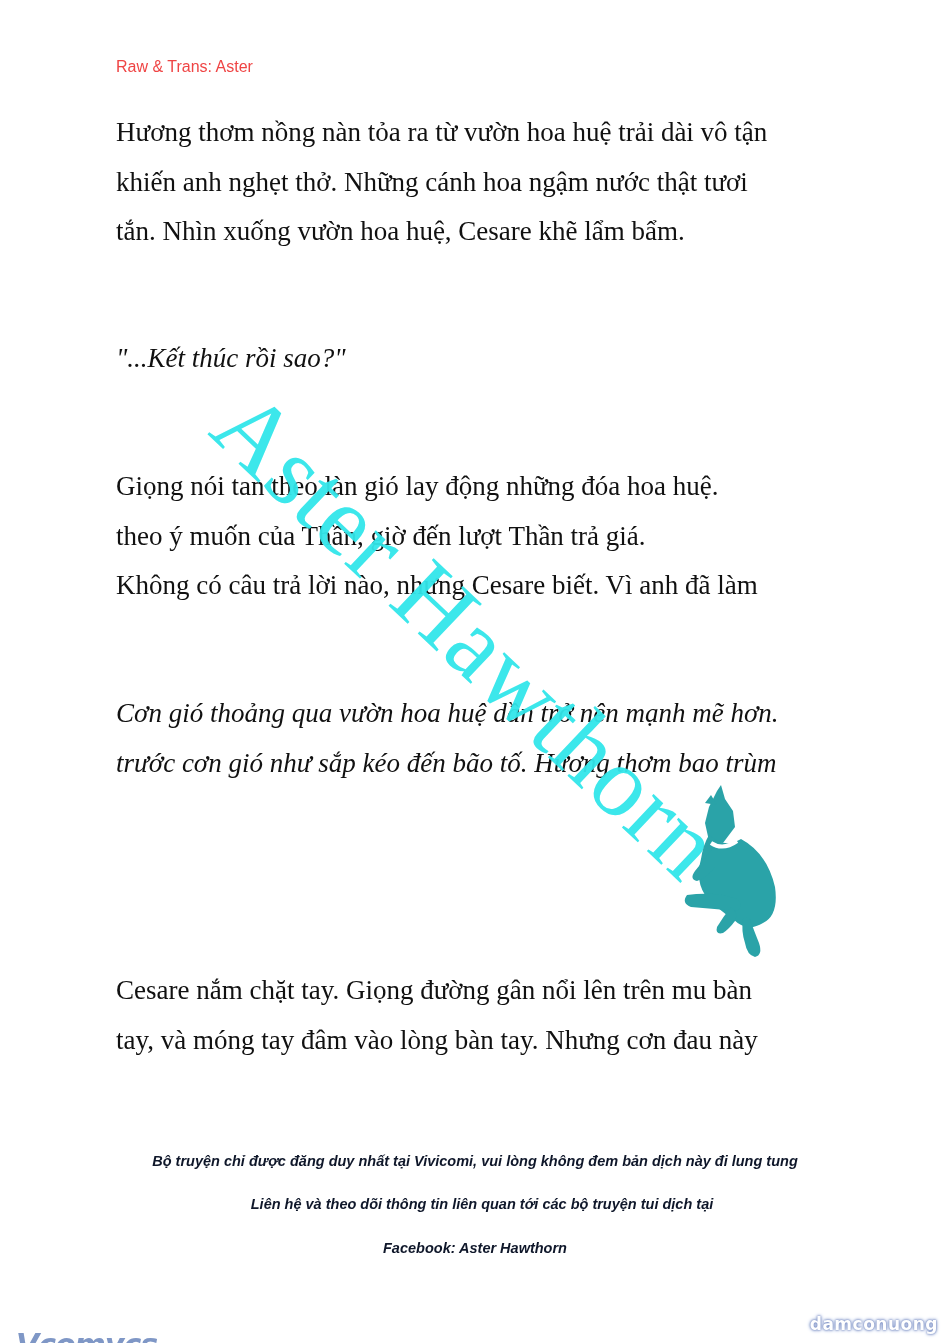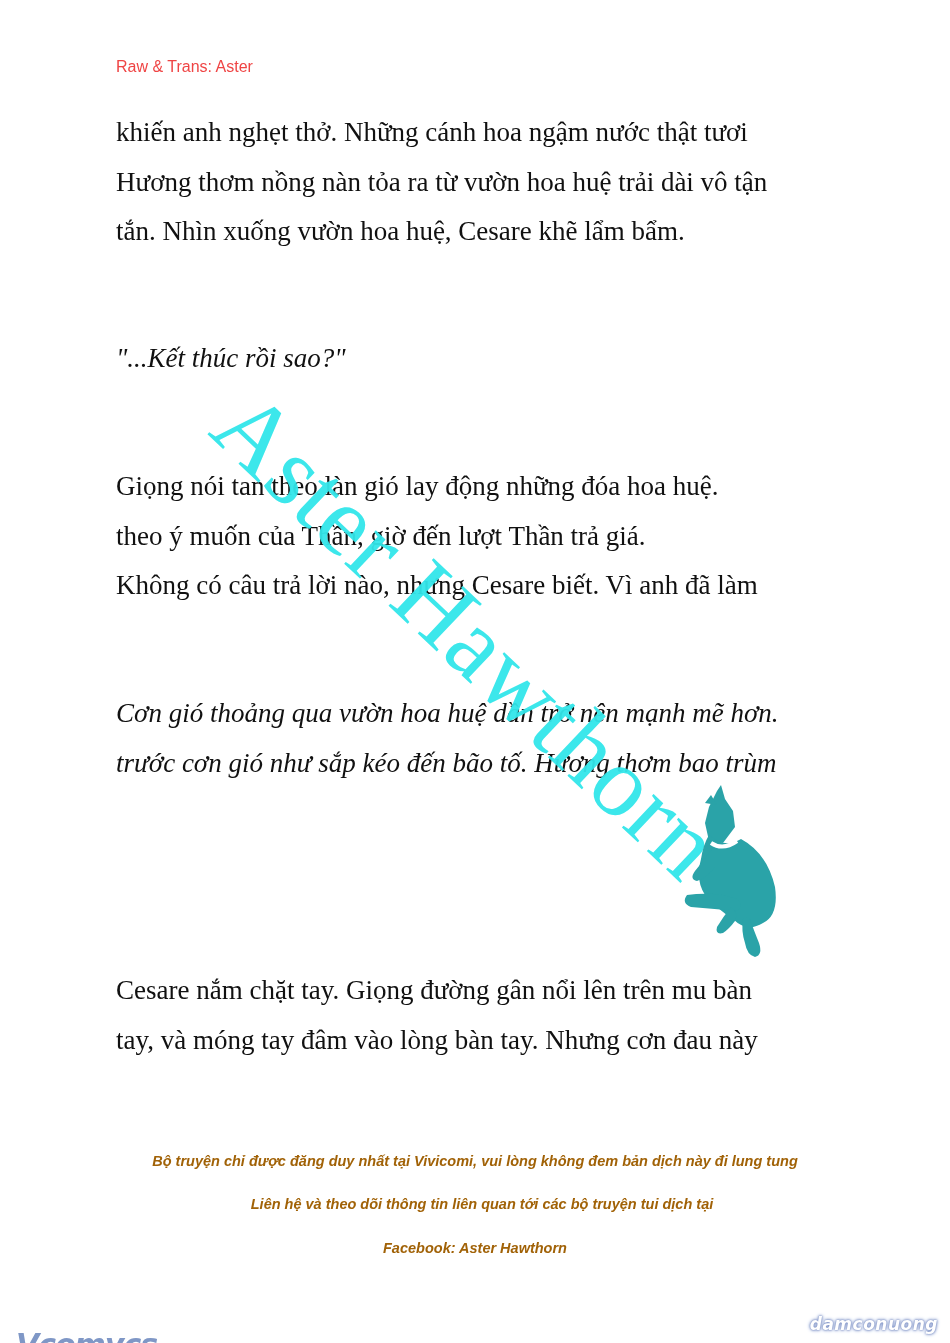--- a/index.html
+++ b/index.html
@@ -56,21 +56,21 @@
     }
     .notice {
       position: absolute;
       left: 0;
       width: 950px;
       text-align: center;
       font-family: "Liberation Sans", sans-serif;
       font-style: italic;
       font-weight: bold;
       font-size: 14.5px;
-      color: #a16207;
+      color: #0f172a;
     }
     .logo-left {
       position: absolute;
       left: 16px;
       top: 1296px;
       font-family: "DejaVu Sans", sans-serif;
       font-style: italic;
       font-weight: bold;
       font-size: 30px;
       letter-spacing: -1px;
@@ -80,31 +80,30 @@
     .logo-right {
       position: absolute;
       right: 12px;
       top: 1314px;
       font-family: "DejaVu Sans", sans-serif;
       font-weight: bold;
       font-size: 17px;
       color: #ffffff;
       text-shadow: 0 0 2px #7c90c4, 0 0 3px #7c90c4, 0 0 4px #9fb0dc;
       letter-spacing: 0.5px;
-      font-style: italic;
     }
   </style>
 </head>
 <body>
 
 <div class="header">Raw &amp; Trans: Aster</div>
 
 <div class="body-text para" style="top:108px;">
+  <p>Hương thơm nồng nàn tỏa ra từ vườn hoa huệ trải dài vô tận</p>
   <p>khiến anh nghẹt thở. Những cánh hoa ngậm nước thật tươi</p>
-  <p>Hương thơm nồng nàn tỏa ra từ vườn hoa huệ trải dài vô tận</p>
   <p>tắn. Nhìn xuống vườn hoa huệ, Cesare khẽ lẩm bẩm.</p>
 </div>
 
 <div class="body-text para italic" style="top:334px;">
   <p>"...Kết thúc rồi sao?"</p>
 </div>
 
 <div class="body-text para" style="top:462px;">
   <p>Giọng nói tan theo làn gió lay động những đóa hoa huệ.</p>
   <p>theo ý muốn của Thần, giờ đến lượt Thần trả giá.</p>

